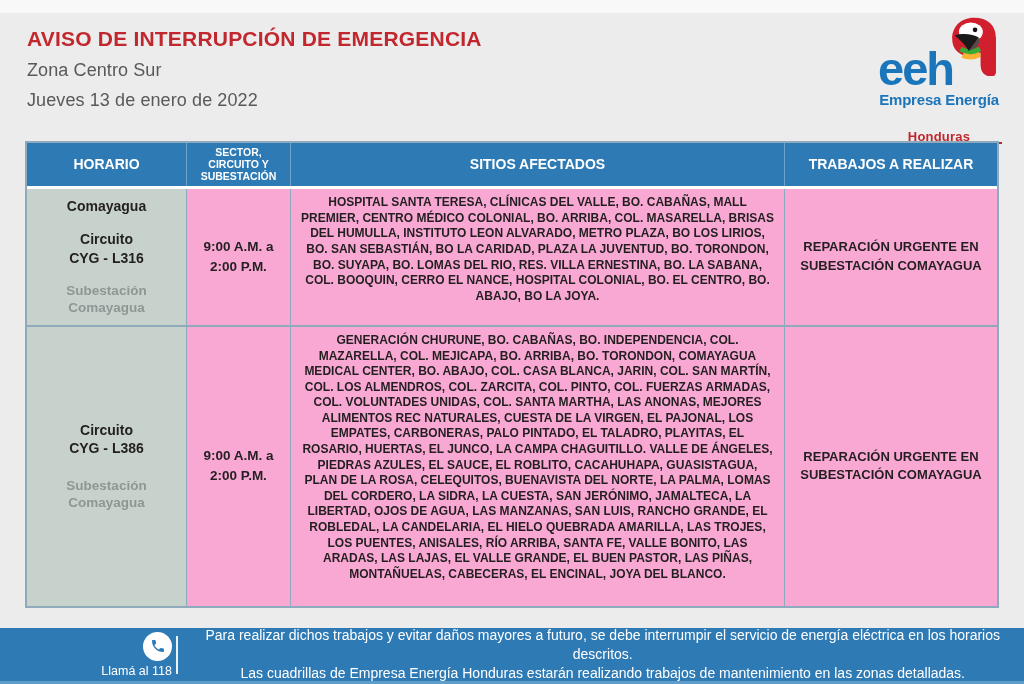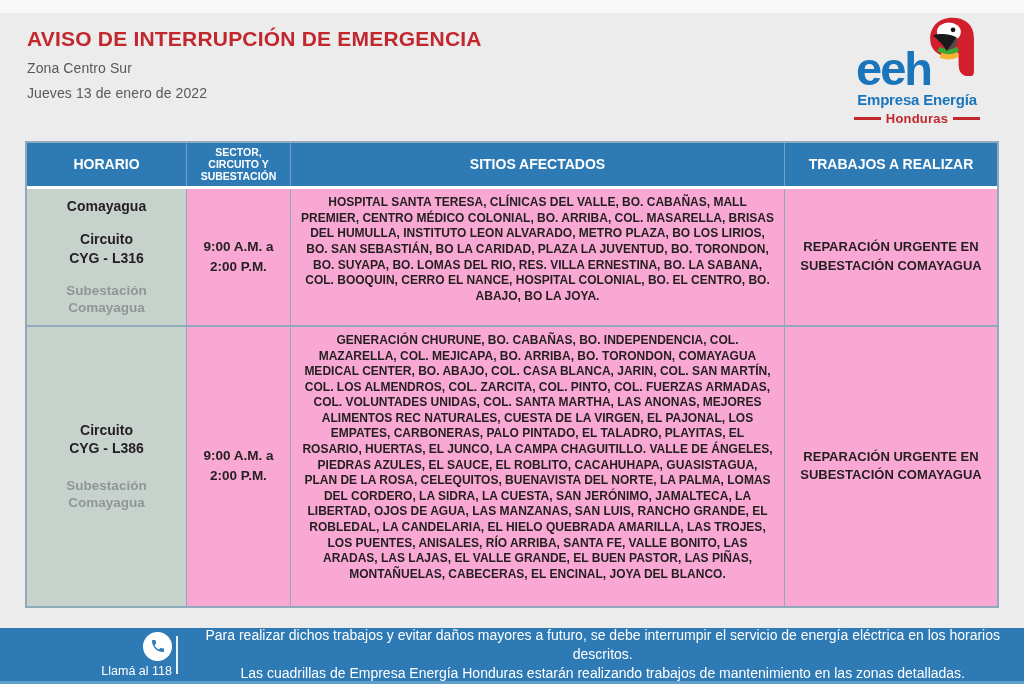--- a/index.html
+++ b/index.html
@@ -9,29 +9,29 @@
     background: #ececec;
     font-family: "Liberation Sans", sans-serif;
     color: #231f20;
     overflow: hidden;
   }
   .top-strip { position: absolute; top: 0; left: 0; right: 0; height: 13px; background: #f8f8f8; }
 
   
   .doc-header { position: absolute; top: 27px; left: 27px; }
   .doc-title { color: #c1272d; font-size: 21px; font-weight: bold; letter-spacing: .2px; }
-  .doc-sub { color: #58595b; font-size: 14px; margin-top: 9px; letter-spacing: .1px; }
+  .doc-sub { color: #58595b; font-size: 18px; margin-top: 9px; letter-spacing: .1px; }
 
   
-  .logo { position: absolute; top: 8px; right: 28px; width: 158px; text-align: center; }
+  .logo { position: absolute; top: 8px; right: 6px; width: 158px; text-align: center; }
   .logo-top { display: flex; align-items: flex-end; justify-content: center; }
   .logo-acronym { color: #1b75bb; font-weight: bold; font-size: 47px; line-height: .78; letter-spacing: -2px; }
   .parrot { width: 52px; height: 80px; margin-left: -5px; display: block; }
   .logo-company { color: #1b75bb; font-weight: bold; font-size: 15px; margin-top: 3px; letter-spacing: -.2px; }
-  .logo-country-row { display: flex; align-items: center; justify-content: center; gap: 5px; margin-top: 3px; }
+  .logo-country-row { display: flex; align-items: flex-end; justify-content: center; gap: 5px; margin-top: 21px; }
   .logo-dash { height: 2.5px; width: 27px; background: #c1272d; }
   .logo-country { color: #c1272d; font-weight: bold; font-size: 13px; letter-spacing: .2px; }
 
   
   .notice-table { position: absolute; left: 25px; top: 141px; width: 974px; border: 2px solid #8fa9bd; background: #fff; }
   .grid { display: grid; grid-template-columns: 159px 104px 494px 1fr; }
   .thead { background: #2e7ab5; border-bottom: 3px solid #fff; min-height: 36px; }
   .th {
     color: #fff; font-weight: bold; font-size: 14px; line-height: 1.12;
     display: flex; align-items: center; justify-content: center; text-align: center;

